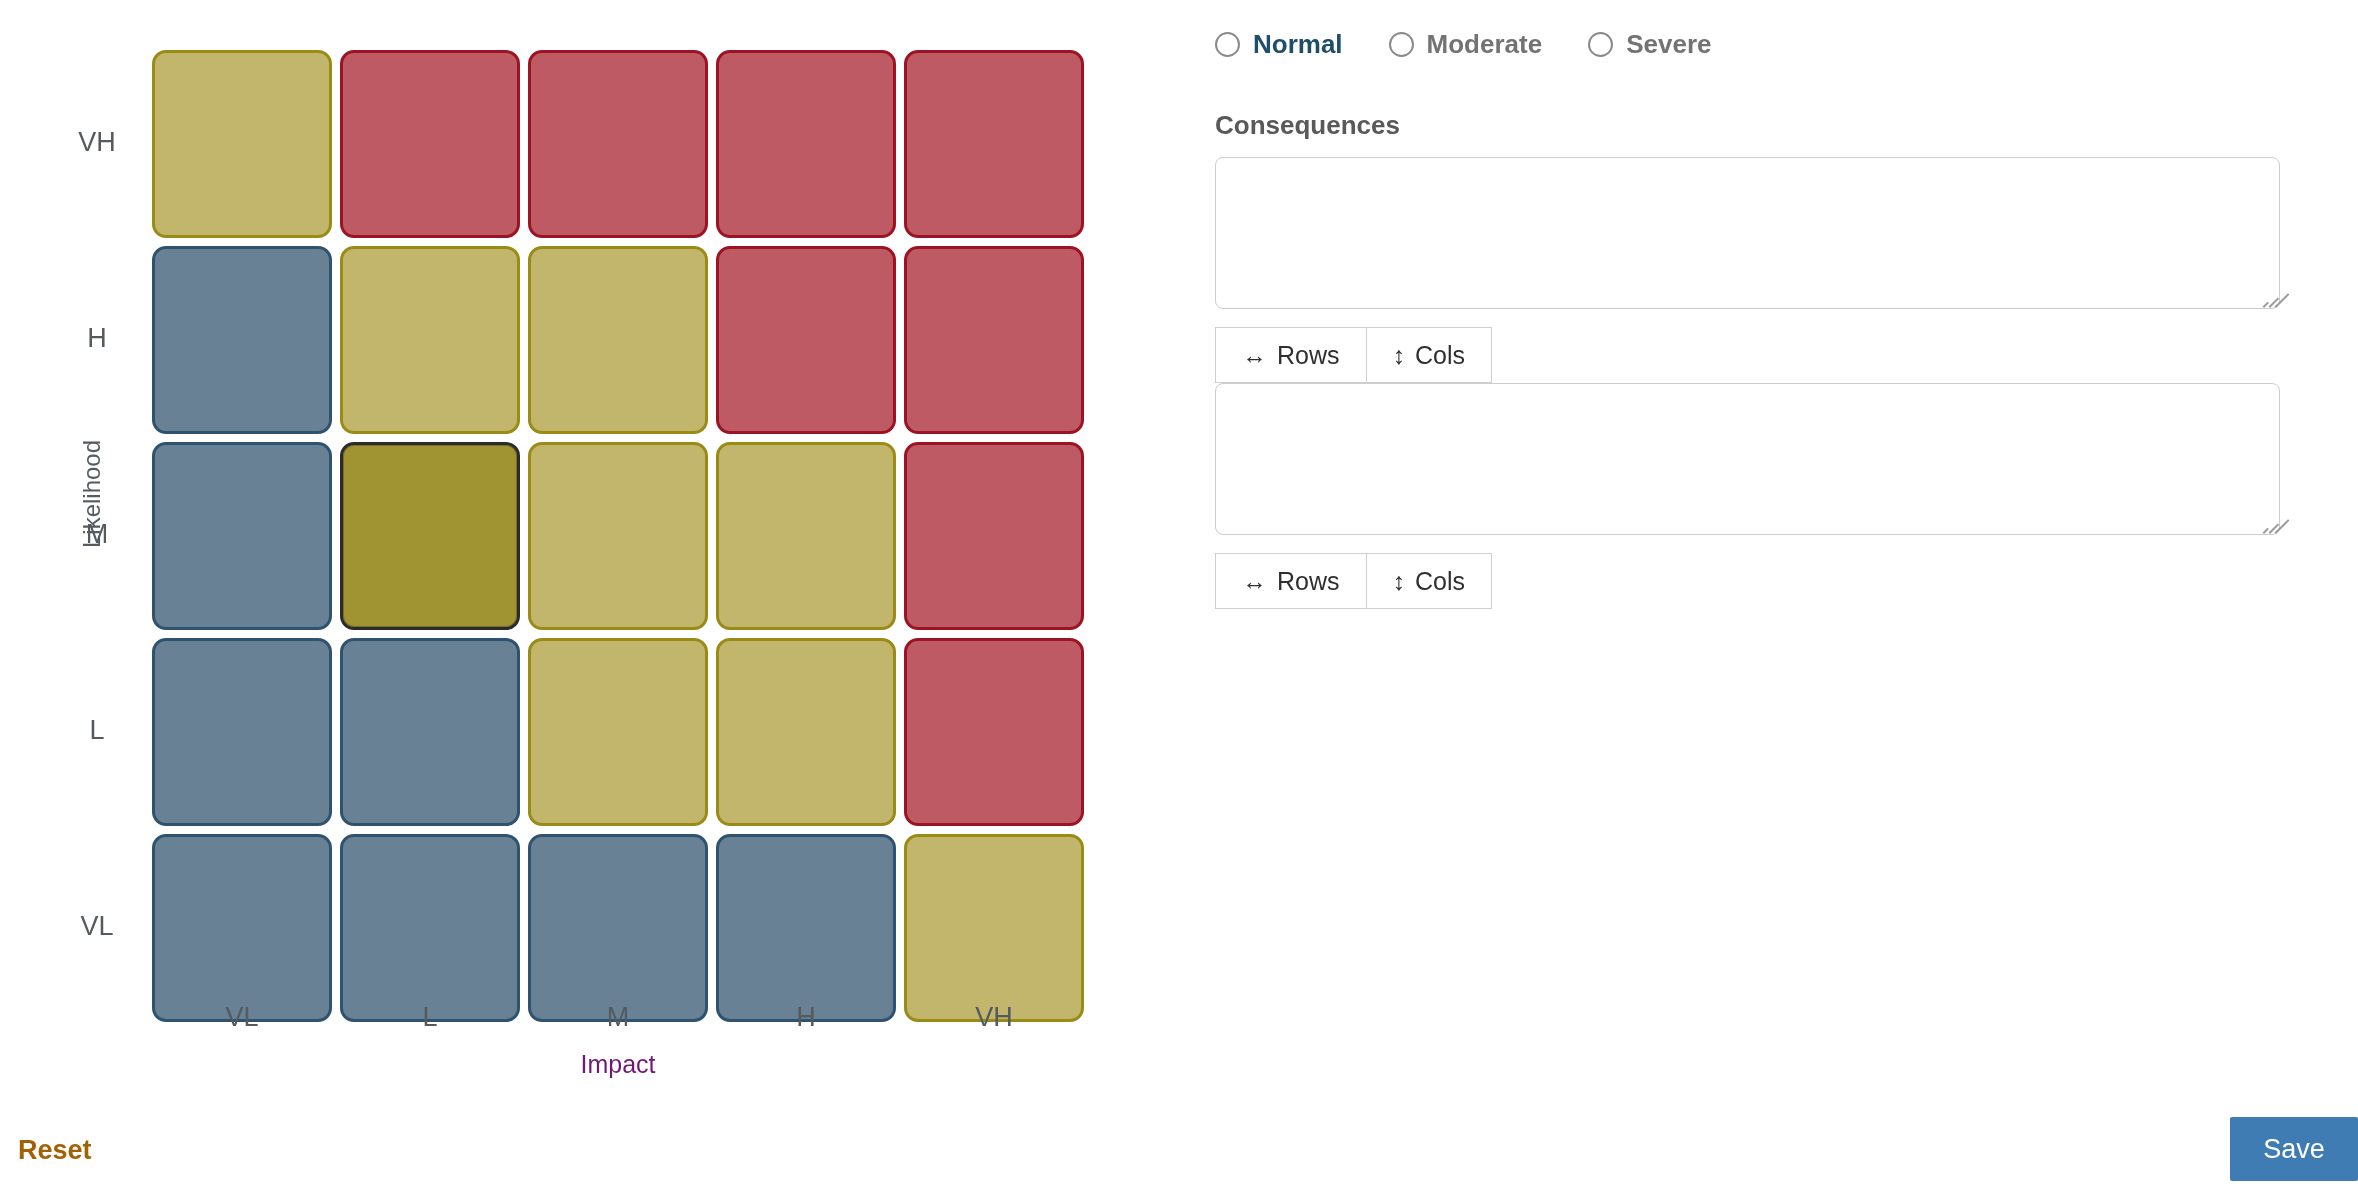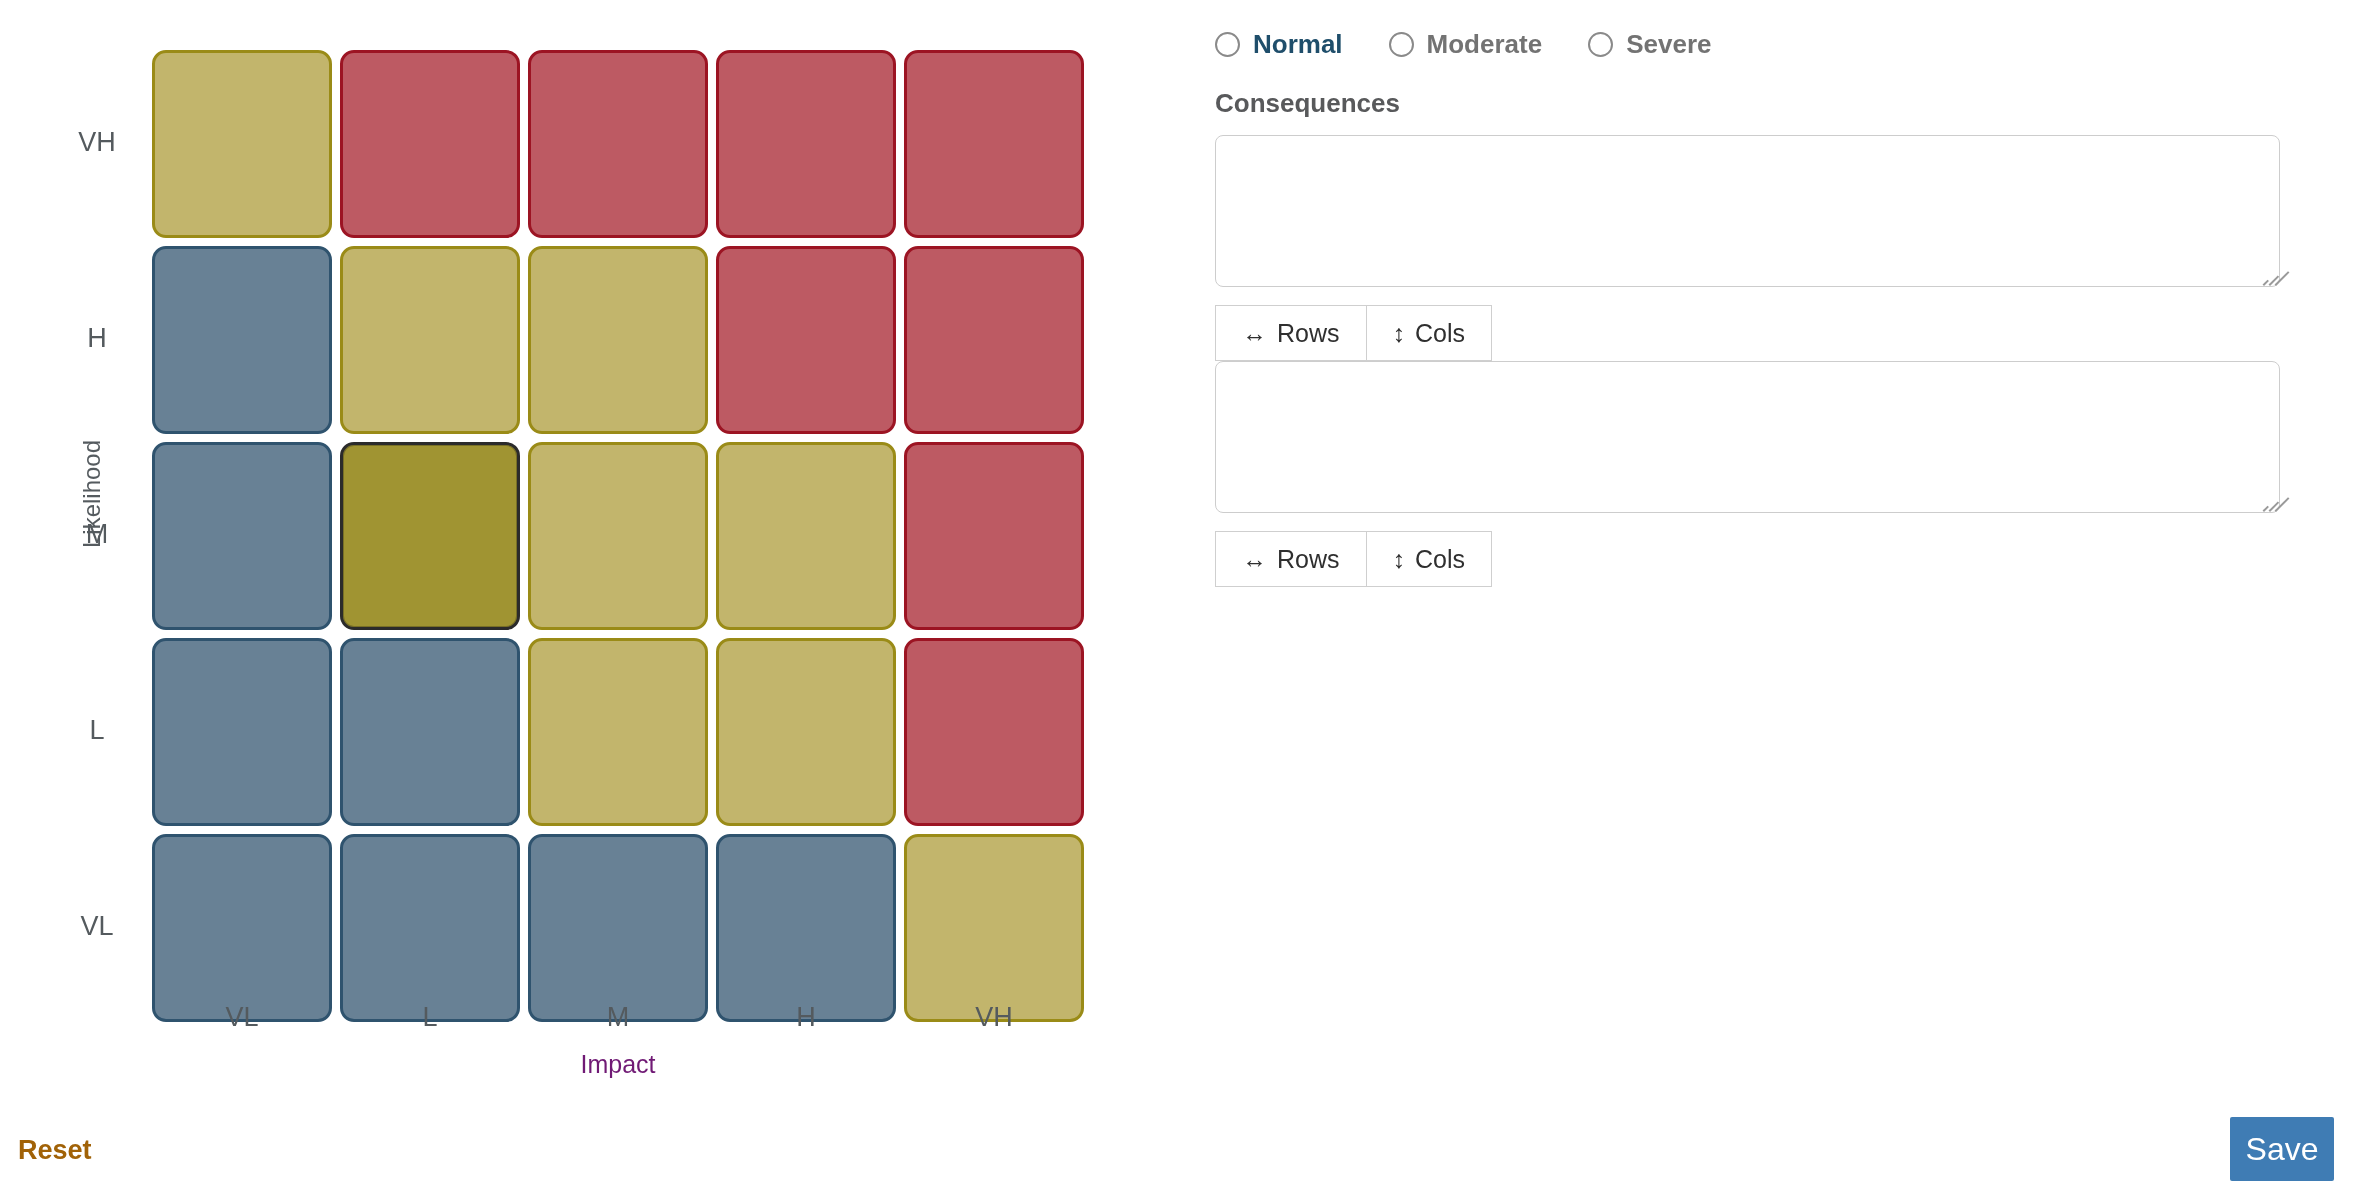--- a/index.html
+++ b/index.html
@@ -63,21 +63,21 @@
     border: 2px solid #8a8a8a; background: #fff;
     margin-right: 13px; flex: none;
   }
   .radio-label { font-size: 26px; font-weight: bold; }
   .lbl-normal   { color: #1f4e6b; }
   .lbl-moderate { color: #b39a19; }
   .lbl-severe   { color: #b01c28; }
 
   .section-title {
     font-size: 26px; font-weight: bold; color: #58595b;
-    margin: 24px 0 16px 0;
+    margin: 46px 0 16px 0;
   }
   .ta-wrap { position: relative; width: 1065px; }
   .textarea {
     width: 1065px; height: 152px;
     border: 1px solid #cdcdcd; border-radius: 8px;
     background: #fff; resize: none; outline: none;
     font-family: "Liberation Sans", sans-serif; font-size: 21px;
     padding: 10px 14px; color: #333;
   }
   .grip {
@@ -105,24 +105,24 @@
   .arrow-glyph { font-size: 25px; line-height: 1; font-weight: bold; }
 
   
   .reset-link {
     position: absolute; left: 18px; top: 1135px;
     font-size: 27px; color: #3f72aa; cursor: pointer;
     text-decoration: none;
   }
   .save-btn {
     position: absolute; left: 2230px; top: 1117px;
-    width: 104px; height: 64px;
+    width: 128px; height: 64px;
     background: #3f7cb4; color: #ffffff;
     border: none; border-radius: 2px;
-    font-size: 32px; cursor: pointer;
+    font-size: 27px; cursor: pointer;
     font-family: "Liberation Sans", sans-serif;
   }
 </style>
 </head>
 <body>
 
 <div class="page">
 
   <div class="matrix-panel">
 

